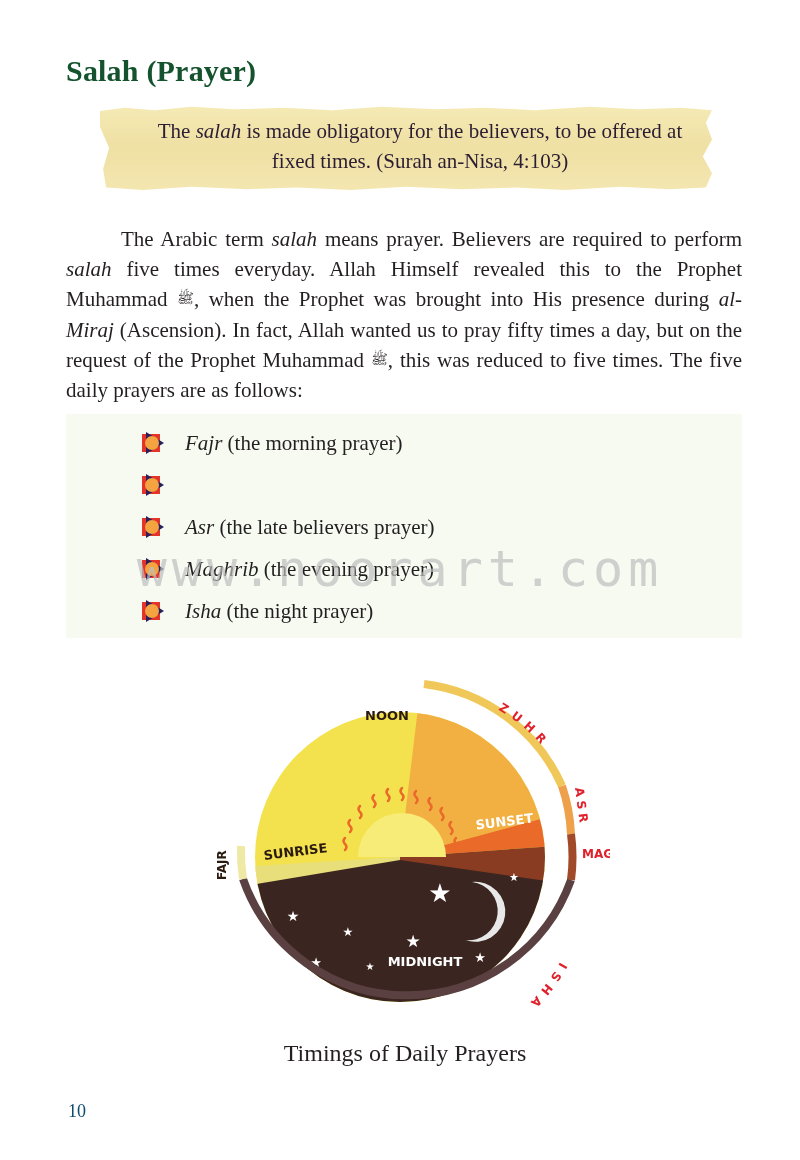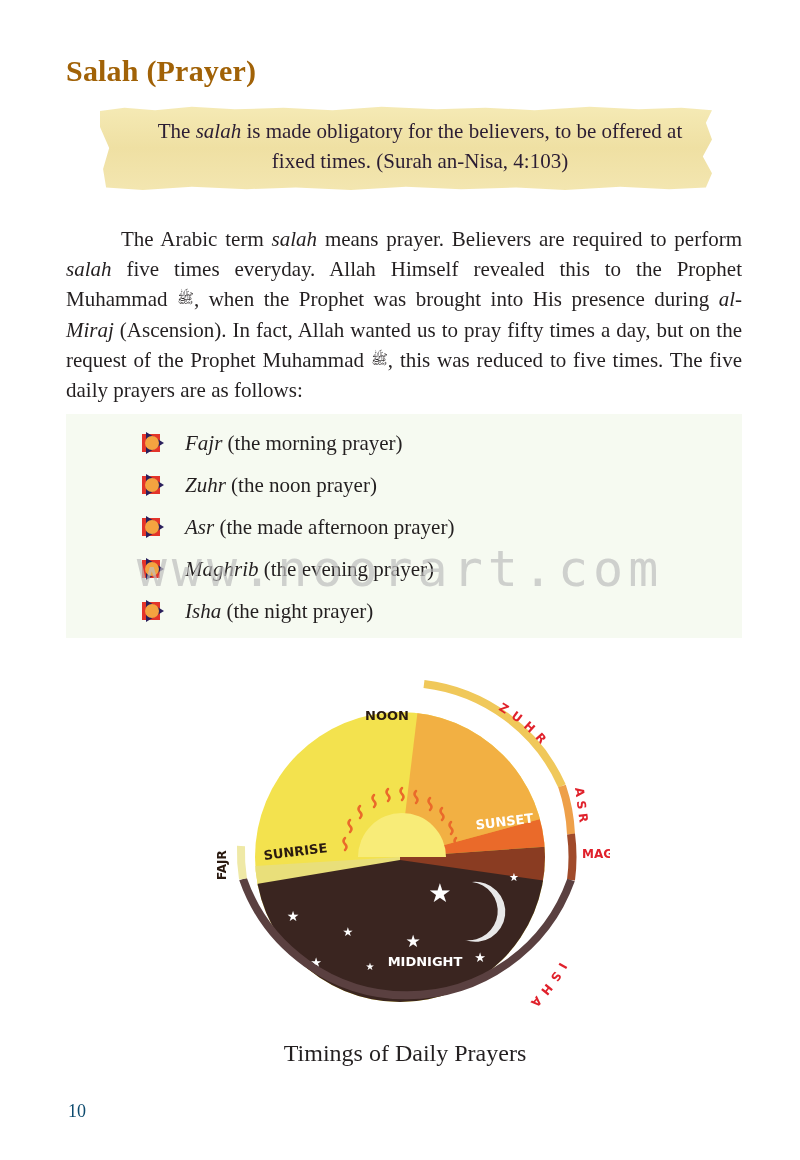--- a/index.html
+++ b/index.html
@@ -4,21 +4,21 @@
   <style>
     html, body { margin: 0; padding: 0; }
     body {
       width: 800px; height: 1160px; position: relative; overflow: hidden;
       background: #ffffff;
       font-family: "Liberation Serif", "DejaVu Serif", serif;
       color: #231f20;
     }
     .title {
       position: absolute; left: 66px; top: 54px;
-      font-size: 30px; font-weight: bold; color: #a16207;
+      font-size: 30px; font-weight: bold; color: #14532d;
       letter-spacing: 0.2px;
     }
     .quote-box {
       position: absolute; left: 100px; top: 106px; width: 612px; height: 84px;
       background: linear-gradient(180deg, #f5eab5 0%, #efe0a3 50%, #f3e6b0 100%);
       box-shadow: 3px 4px 4px rgba(120,100,60,0.45);
       clip-path: polygon(0% 6%, 4% 2%, 9% 5%, 15% 1%, 22% 4%, 30% 2%, 38% 5%, 46% 1%, 55% 4%, 63% 2%, 71% 5%, 80% 1%, 88% 4%, 95% 2%, 100% 5%, 99% 20%, 100% 40%, 98.5% 60%, 100% 80%, 99% 97%, 93% 99%, 85% 96%, 76% 100%, 68% 97%, 59% 99%, 50% 96%, 41% 100%, 32% 97%, 24% 99%, 15% 96%, 7% 100%, 1% 97%, 0.5% 75%, 1.5% 50%, 0% 25%);
       text-align: center;
     }
     .quote-text {
@@ -83,31 +83,30 @@
       <span><i>Fajr</i><span> (the morning prayer)</span></span>
     </li>
     <li class="prayer-item">
       <span class="bullet">
           <svg width="22" height="22" viewBox="0 0 22 22">
             <rect x="0" y="2" width="18" height="18" fill="#e3342a"></rect>
             <polygon points="4,0 22,11 4,22" fill="#2a1f5c"></polygon>
             <circle cx="10" cy="11" r="7" fill="#f4a340"></circle>
           </svg>
         </span>
-      <span><i>Zuhr</i><span> (the noon prayer)</span></span>
-    </li>
-    <li class="prayer-item">
-      <span class="bullet">
-          <svg width="22" height="22" viewBox="0 0 22 22">
-            <rect x="0" y="2" width="18" height="18" fill="#e3342a"></rect>
-            <polygon points="4,0 22,11 4,22" fill="#2a1f5c"></polygon>
-            <circle cx="10" cy="11" r="7" fill="#f4a340"></circle>
-          </svg>
-        </span>
-      <span><i>Asr</i><span> (the made afternoon prayer)</span></span>
+    </li>
+    <li class="prayer-item">
+      <span class="bullet">
+          <svg width="22" height="22" viewBox="0 0 22 22">
+            <rect x="0" y="2" width="18" height="18" fill="#e3342a"></rect>
+            <polygon points="4,0 22,11 4,22" fill="#2a1f5c"></polygon>
+            <circle cx="10" cy="11" r="7" fill="#f4a340"></circle>
+          </svg>
+        </span>
+      <span><i>Asr</i><span> (the late believers prayer)</span></span>
     </li>
     <li class="prayer-item">
       <span class="bullet">
           <svg width="22" height="22" viewBox="0 0 22 22">
             <rect x="0" y="2" width="18" height="18" fill="#e3342a"></rect>
             <polygon points="4,0 22,11 4,22" fill="#2a1f5c"></polygon>
             <circle cx="10" cy="11" r="7" fill="#f4a340"></circle>
           </svg>
         </span>
       <span><i>Maghrib</i><span> (the evening prayer)</span></span>

